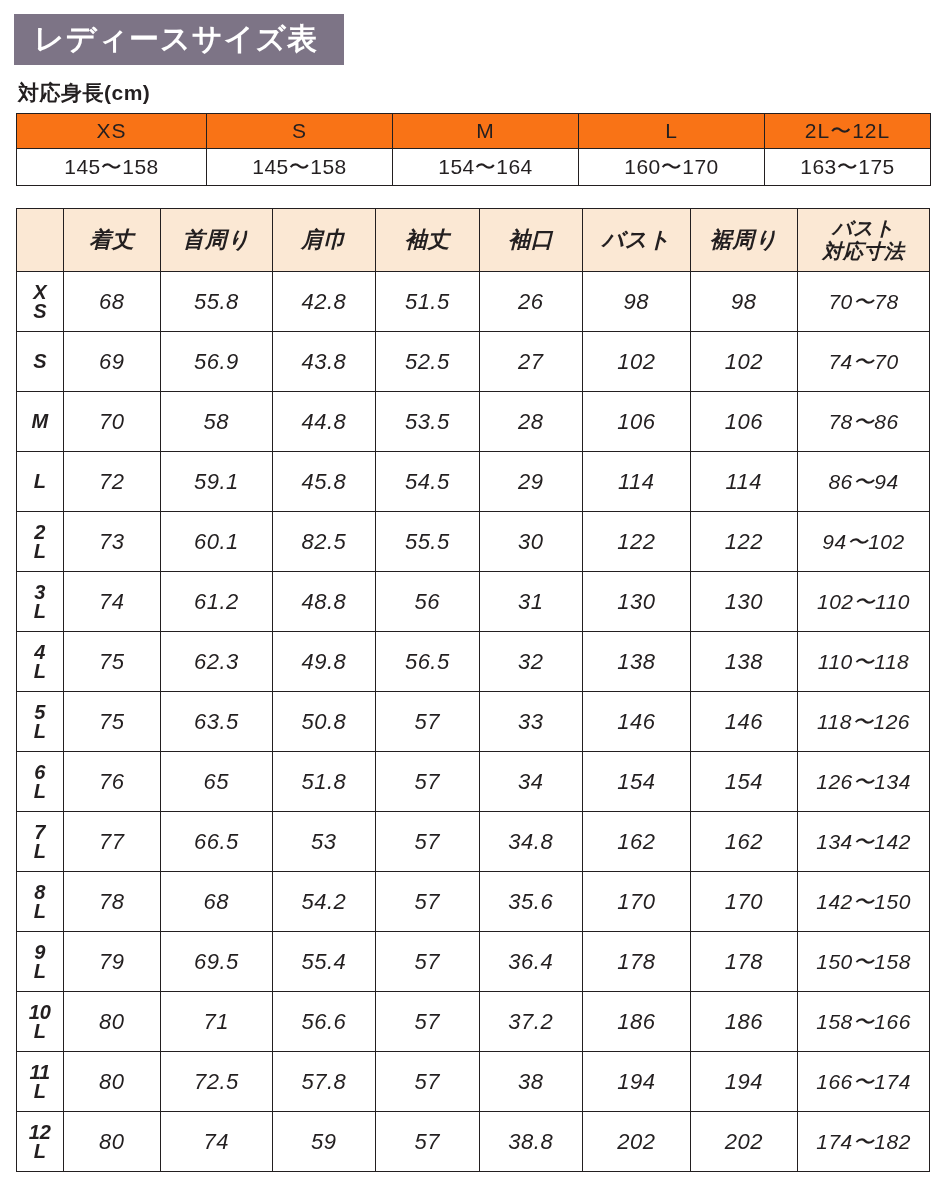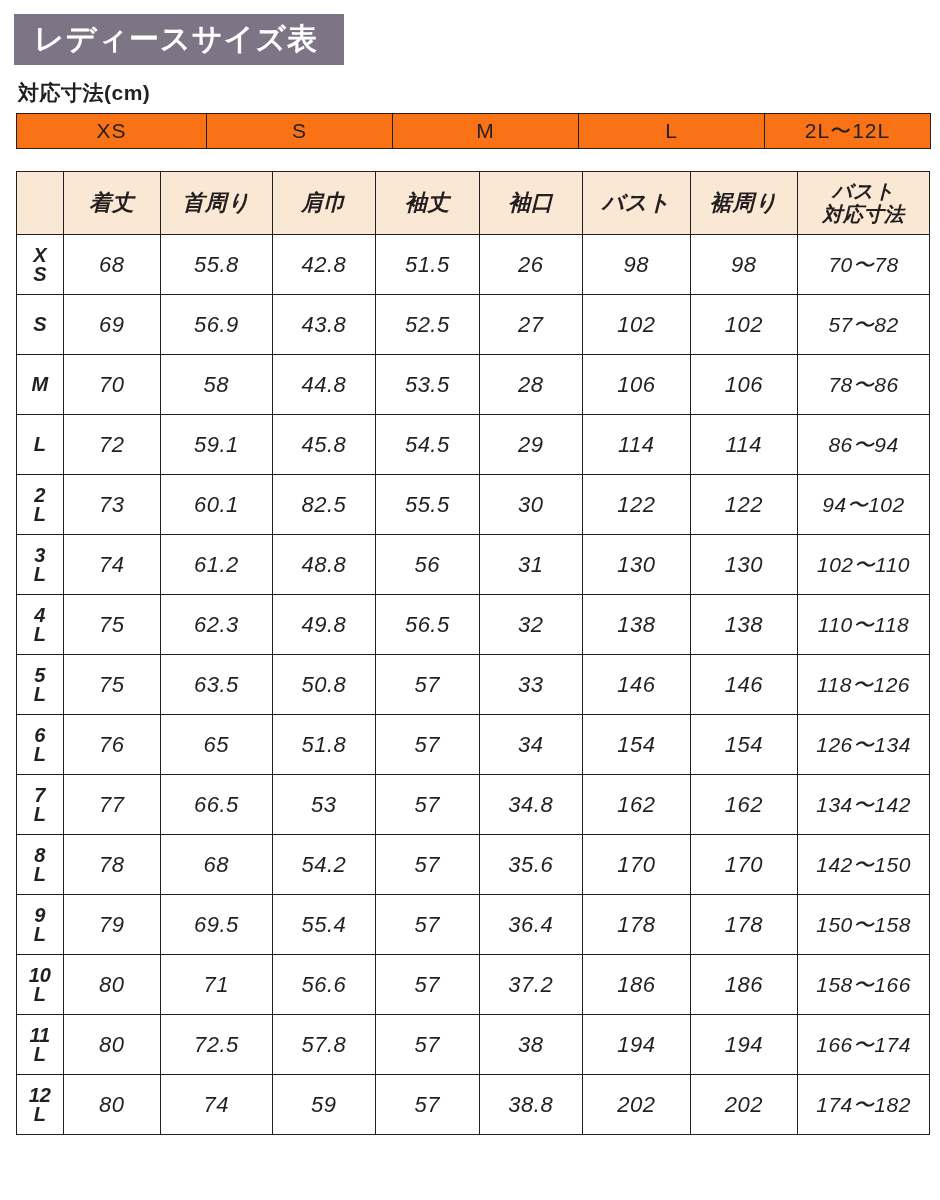--- a/index.html
+++ b/index.html
@@ -114,37 +114,44 @@
     font-size: 21px;
   }
 </style>
 </head>
 <body>
 
 <div class="page">
 
   <div class="title-banner">レディースサイズ表</div>
 
-  <div class="sub-heading">対応寸法(cm)</div>
+  <div class="sub-heading">対応身長(cm)</div>
 
   <table class="height-table">
     <colgroup>
       <col style="width:190px">
       <col style="width:186px">
       <col style="width:186px">
       <col style="width:186px">
       <col style="width:166px">
     </colgroup>
     <tbody>
       <tr>
         <th>XS</th>
         <th>S</th>
         <th>M</th>
         <th>L</th>
         <th>2L〜12L</th>
+      </tr>
+      <tr>
+        <td>145〜158</td>
+        <td>145〜158</td>
+        <td>154〜164</td>
+        <td>160〜170</td>
+        <td>163〜175</td>
       </tr>
     </tbody>
   </table>
 
   <div class="gap"></div>
 
   <table class="size-table">
     <colgroup>
       <col style="width:46px">
       <col style="width:96px">
@@ -190,21 +197,21 @@
           <td class="rowhead">
             <span class="stack">S</span>
           </td>
           <td class="val">69</td>
           <td class="val">56.9</td>
           <td class="val">43.8</td>
           <td class="val">52.5</td>
           <td class="val">27</td>
           <td class="val">102</td>
           <td class="val">102</td>
-          <td class="val range">57〜82</td>
+          <td class="val range">74〜70</td>
         </tr>
         <tr>
           <td class="rowhead">
             <span class="stack">M</span>
           </td>
           <td class="val">70</td>
           <td class="val">58</td>
           <td class="val">44.8</td>
           <td class="val">53.5</td>
           <td class="val">28</td>

